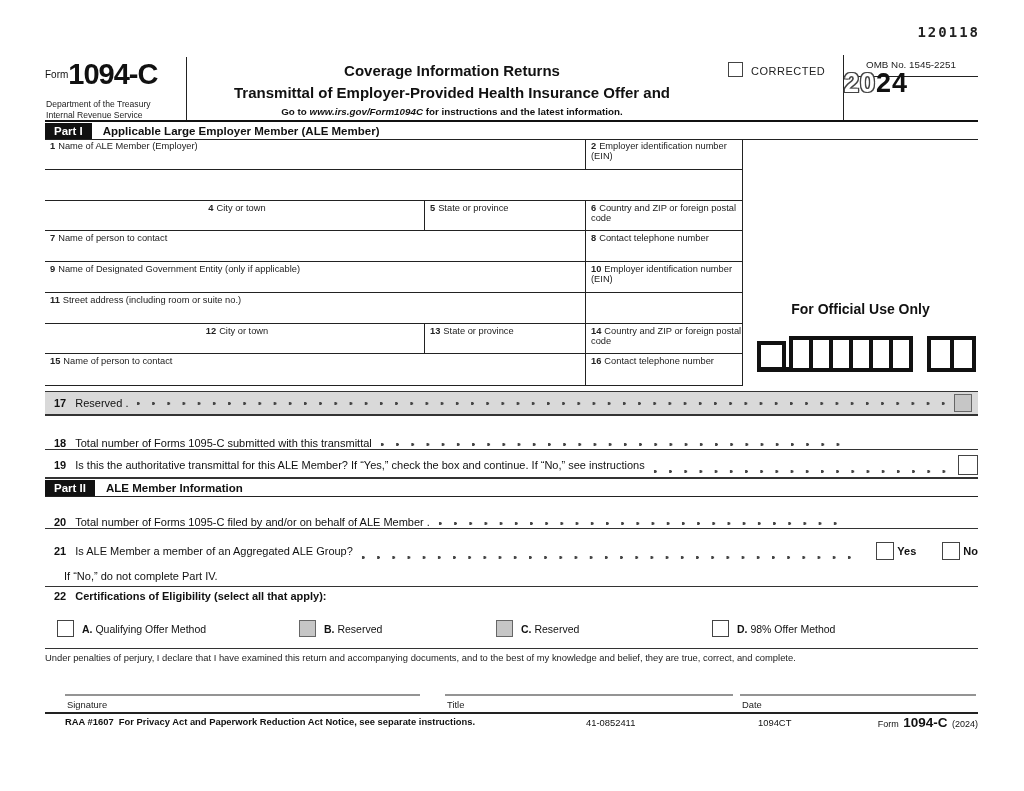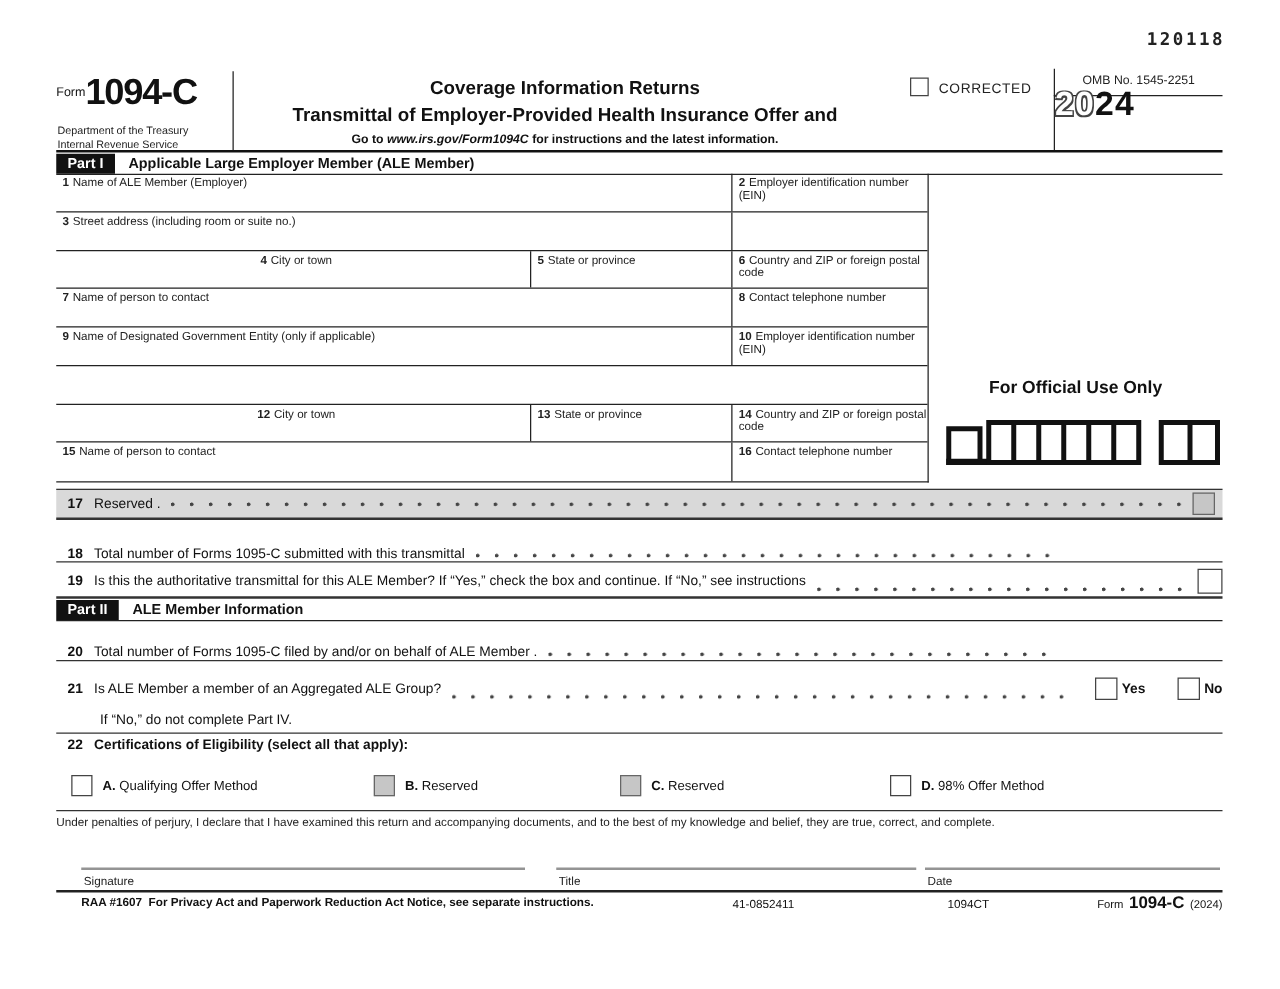--- a/index.html
+++ b/index.html
@@ -103,37 +103,37 @@
     <div class="partlabel">Part I</div>
     <div class="parttitle">Applicable Large Employer Member (ALE Member)</div>
   </div>
 
   <div class="abs p1table">
     <div class="trow">
       <div class="tcell wWide"><b>1</b><span>Name of ALE Member (Employer)</span></div>
       <div class="tcell wR"><b>2</b><span>Employer identification number (EIN)</span></div>
     </div>
     <div class="trow">
-      <div class="tcell wWide"><b>3</b><span>Street address (including room or suite no.)</span></div>
       <div class="tcell wR"></div>
     </div>
     <div class="trow">
       <div class="tcell wA"><b>4</b><span>City or town</span></div>
       <div class="tcell wB"><b>5</b><span>State or province</span></div>
       <div class="tcell wR"><b>6</b><span>Country and ZIP or foreign postal code</span></div>
     </div>
     <div class="trow">
       <div class="tcell wWide"><b>7</b><span>Name of person to contact</span></div>
       <div class="tcell wR"><b>8</b><span>Contact telephone number</span></div>
     </div>
     <div class="trow">
       <div class="tcell wWide"><b>9</b><span>Name of Designated Government Entity (only if applicable)</span></div>
       <div class="tcell wR"><b>10</b><span>Employer identification number (EIN)</span></div>
     </div>
     <div class="trow">
+      <div class="tcell wWide"><b>11</b><span>Street address (including room or suite no.)</span></div>
       <div class="tcell wR"></div>
     </div>
     <div class="trow">
       <div class="tcell wA"><b>12</b><span>City or town</span></div>
       <div class="tcell wB"><b>13</b><span>State or province</span></div>
       <div class="tcell wR"><b>14</b><span>Country and ZIP or foreign postal code</span></div>
     </div>
     <div class="trow">
       <div class="tcell wWide"><b>15</b><span>Name of person to contact</span></div>
       <div class="tcell wR"><b>16</b><span>Contact telephone number</span></div>
@@ -194,21 +194,21 @@
   <div class="abs numline" style="left:45px;top:540px;width:933px;height:22px;box-sizing:border-box;padding-left:9px;align-items:center;">
     <span class="num">21</span>
     <span>Is ALE Member a member of an Aggregated ALE Group?</span>
     <span class="dots" style="align-self:center;margin-top:8px;margin-right:14px;"></span>
     <span class="cb" style="width:18px;height:18px;"></span>
     <span style="font-weight:bold;padding:0 0 0 3px;">Yes</span>
     <span style="width:26px;"></span>
     <span class="cb" style="width:18px;height:18px;"></span>
     <span style="font-weight:bold;padding:0 0 0 3px;">No</span>
   </div>
-  <div class="abs" style="left:80px;top:570px;font-size:11px;">If “No,” do not complete Part IV.</div>
+  <div class="abs" style="left:64px;top:570px;font-size:11px;">If “No,” do not complete Part IV.</div>
   <div class="abs" style="left:45px;top:586px;width:933px;border-top:1.2px solid #333;"></div>
 
   <div class="abs numline" style="left:45px;top:590px;width:933px;padding-left:9px;box-sizing:border-box;font-weight:bold;">
     <span class="num">22</span>
     <span>Certifications of Eligibility (select all that apply):</span>
   </div>
 
   <div class="certitem" style="left:57px;">
     <span class="cb"></span>
     <span><b>A.</b> <span>Qualifying Offer Method</span></span>

